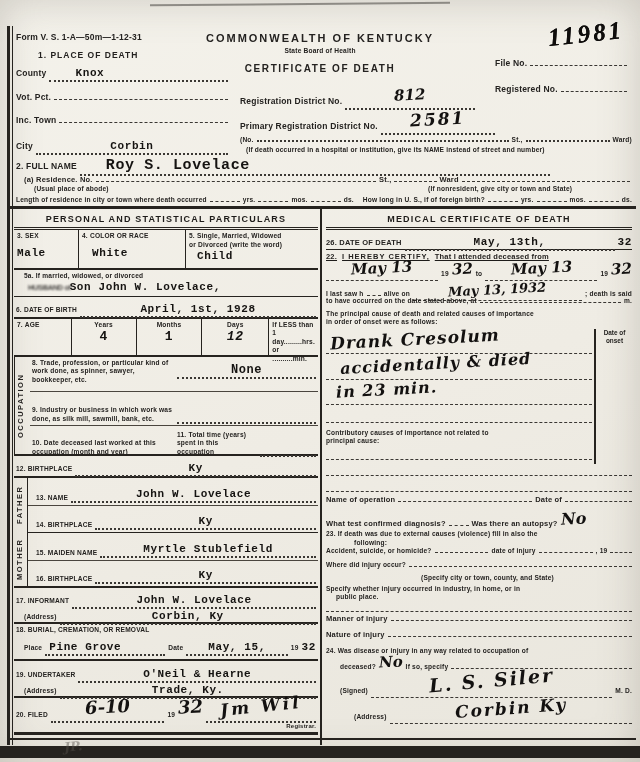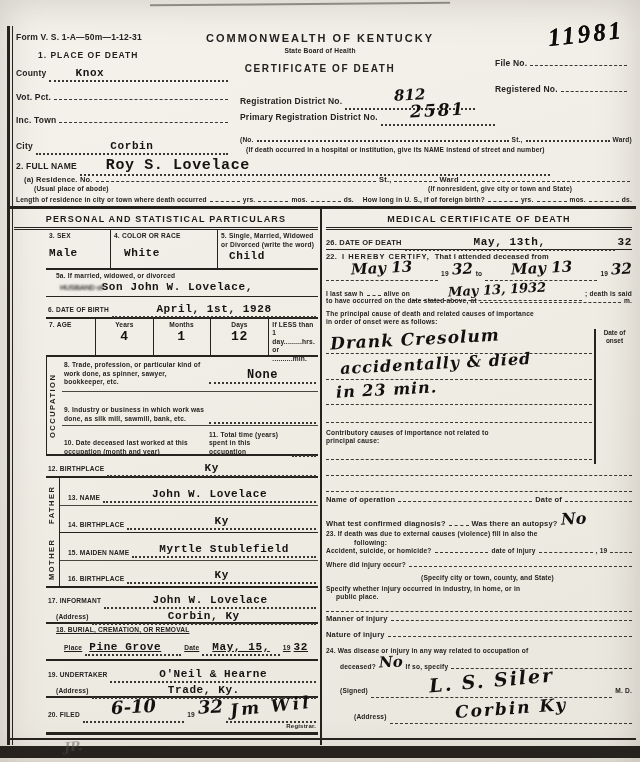--- a/index.html
+++ b/index.html
@@ -19,21 +19,21 @@
   .row{display:flex;align-items:baseline;gap:3px;}
   .fill{flex:1 1 auto;border-bottom:2px dotted #3a3733;min-width:6px;text-align:center;}
   .fill.l{text-align:left;padding-left:26px;}
   .dfill{flex:1 1 auto;border-bottom:1.6px dashed #3a3733;min-width:6px;text-align:center;}
   .blank{height:15px;border-bottom:1.6px dashed #3a3733;}
   .ln{position:absolute;background:#26231f;}
   .colL{position:absolute;left:14px;top:210px;width:304px;}
   .colR{position:absolute;left:326px;top:210px;width:306px;}
   .sec-title{text-align:center;font-weight:700;font-size:9px;letter-spacing:1.2px;
     padding:4px 0 3px;border-bottom:3px double #26231f;}
-  .r{border-bottom:2px solid #26231f;margin-left:32px;}
+  .r{border-bottom:2px solid #26231f;}
   .cells{display:flex;}
   .cell{padding:2px 3px;}
   .cell+.cell{border-left:1.6px solid #26231f;}
   .vstrip{writing-mode:vertical-rl;transform:rotate(180deg);text-align:center;
     font-weight:700;font-size:7.5px;letter-spacing:1.5px;border-right:1.6px solid #26231f;
     padding:2px 1px;color:#242220;}
   .smudge{filter:blur(.8px);opacity:.85;letter-spacing:-.4px;}
   .thin{border-bottom:1.2px solid #4a453e;}
   .onset-line{position:absolute;right:36px;top:0;bottom:12px;width:2px;background:#26231f;}
   .onset-lbl{position:absolute;right:1px;top:0;width:33px;text-align:center;
@@ -86,21 +86,21 @@
   </div>
   <div class="abs row" style="left:16px;top:115px;width:212px;">
     <span class="lbl md">Inc. Town</span>
       <span class="dfill"></span>
   </div>
 
   <div class="abs row" style="left:240px;top:90px;width:235px;">
     <span class="lbl md">Registration District No.</span>
     <span class="fill"><span class="hw md" style="position:relative;top:-4px;">812</span></span>
   </div>
-  <div class="abs row" style="left:240px;top:104px;width:255px;">
+  <div class="abs row" style="left:240px;top:113px;width:255px;">
     <span class="lbl md">Primary Registration District No.</span>
     <span class="fill"><span class="hw" style="font-size:17px;position:relative;top:-4px;letter-spacing:2px;">2581</span></span>
   </div>
 
   <div class="abs row" style="left:240px;top:136px;width:392px;">
     <span class="lbl xs">(No.</span>
       <span class="fill" style="flex:3;"></span>
     <span class="lbl xs">St.,</span>
       <span class="fill" style="flex:1;"></span>
     <span class="lbl xs">Ward)</span>
@@ -182,33 +182,33 @@
       <div class="cell" style="width:60px;text-align:center;">
         <div class="lbl xs">Years</div>
         <div class="typed" style="font-size:13px;">4</div>
       </div>
       <div class="cell" style="width:60px;text-align:center;">
         <div class="lbl xs">Months</div>
         <div class="typed" style="font-size:13px;">1</div>
       </div>
       <div class="cell" style="width:62px;text-align:center;">
         <div class="lbl xs">Days</div>
-        <div class="typed" style="font-size:13px;">12</div>
+        <div class="typed" style="font-size:13px;font-style:italic;">12</div>
       </div>
       <div class="cell" style="flex:1;">
         <div class="lbl xs">If LESS than</div>
         <div class="lbl xs">1 day.........hrs.</div>
         <div class="lbl xs">or ..........min.</div>
       </div>
     </div>
 
     <div class="r cells" style="height:97px;">
       <div class="vstrip" style="width:13px;">OCCUPATION</div>
       <div style="flex:1;">
-        <div class="row thin" style="align-items:center;padding:2px 2px 1px;height:31px;">
+        <div class="row thin" style="align-items:flex-start;padding:2px 2px 1px;height:31px;">
           <span class="lbl xs" style="width:142px;">8. Trade, profession, or particular kind of work done, as spinner, sawyer, bookkeeper, etc.</span>
           <span class="fill"><span class="typed" style="font-size:12px;">None</span></span>
         </div>
         <div class="row thin" style="align-items:flex-end;padding:2px 2px 1px;height:30px;">
           <span class="lbl xs" style="width:142px;">9. Industry or business in which work was done, as silk mill, sawmill, bank, etc.</span>
           <span class="fill"></span>
         </div>
         <div class="row" style="align-items:flex-end;padding:2px 2px 1px;height:29px;">
           <span class="lbl xs" style="width:142px;">10. Date deceased last worked at this occupation (month and year)</span>
           <span class="lbl xs" style="width:80px;">11. Total time (years) spent in this occupation</span>
@@ -251,21 +251,21 @@
       <div class="row" style="height:16px;">
         <span class="lbl xs">17. INFORMANT</span>
         <span class="fill"><span class="typed">John W. Lovelace</span></span>
       </div>
       <div class="row" style="height:15px;">
         <span class="lbl xs" style="margin-left:8px;">(Address)</span>
         <span class="fill"><span class="typed">Corbin, Ky</span></span>
       </div>
     </div>
 
-    <div class="r" style="padding:2px 10px 3px;text-decoration:underline;">
+    <div class="r" style="padding:2px 2px 3px;">
       <div class="lbl xs">18. BURIAL, CREMATION, OR REMOVAL</div>
       <div class="row" style="margin-top:2px;">
         <span class="lbl xs" style="margin-left:8px;">Place</span>
         <span class="fill l" style="padding-left:4px;"><span class="typed">Pine Grove</span></span>
         <span class="lbl xs">Date</span>
         <span class="fill"><span class="typed">May, 15,</span></span>
         <span class="lbl xs">19</span>
         <span class="typed">32</span>
       </div>
     </div>
@@ -298,21 +298,21 @@
   <div class="colR">
     <div class="sec-title">MEDICAL CERTIFICATE OF DEATH</div>
 
     <div class="row" style="height:17px;border-bottom:1.6px solid #26231f;padding:1px 0;">
       <span class="lbl">26. DATE OF DEATH</span>
       <span class="fill"><span class="typed">May, 13th,</span></span>
       <span class="typed">32</span>
     </div>
 
     <div style="padding-top:2px;">
-      <div class="row" style="gap:5px;">
+      <div class="row" style="gap:5px;text-decoration:underline;">
         <span class="lbl">22.</span>
         <span class="lbl" style="letter-spacing:1px;">I HEREBY CERTIFY,</span>
         <span class="lbl">That I attended deceased from</span>
       </div>
       <div class="row" style="height:20px;">
         <span class="dfill"><span class="hw md" style="position:relative;top:-3px;">May 13</span></span>
         <span class="lbl xs">19</span>
         <span class="hw md" style="position:relative;top:-2px;">32</span>
         <span class="lbl xs">to</span>
         <span class="dfill"><span class="hw md" style="position:relative;top:-3px;">May 13</span></span>

